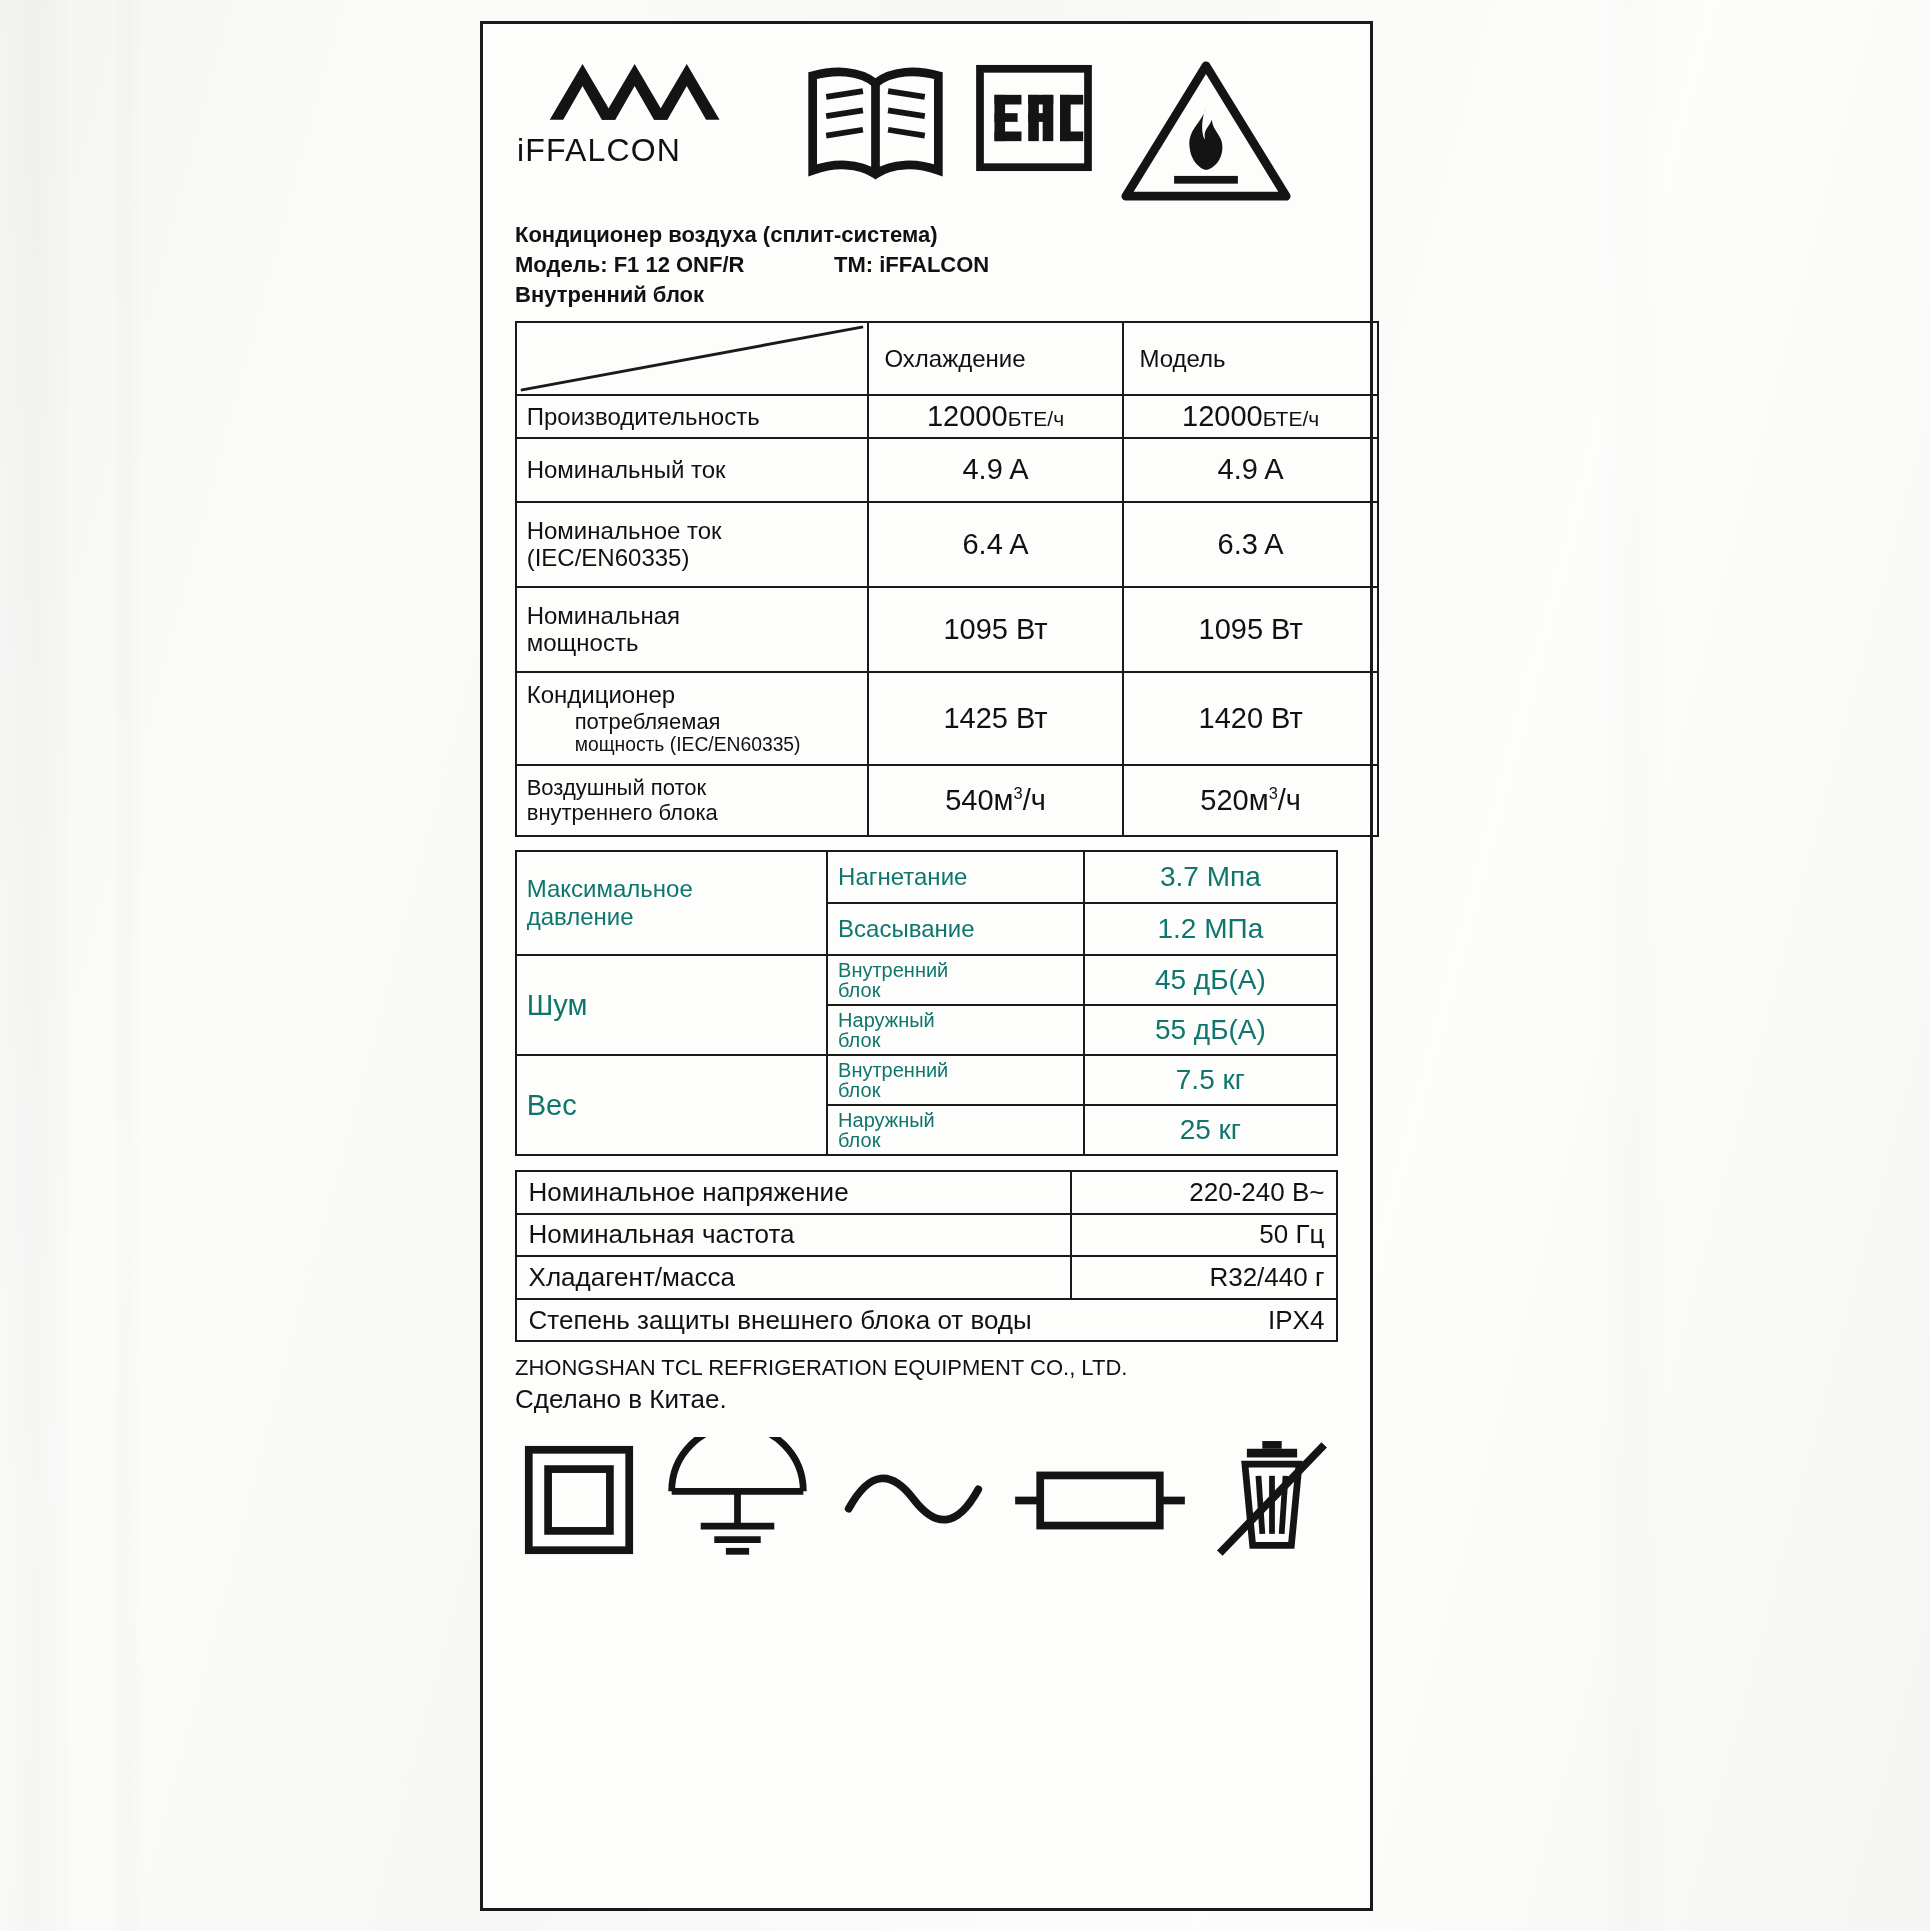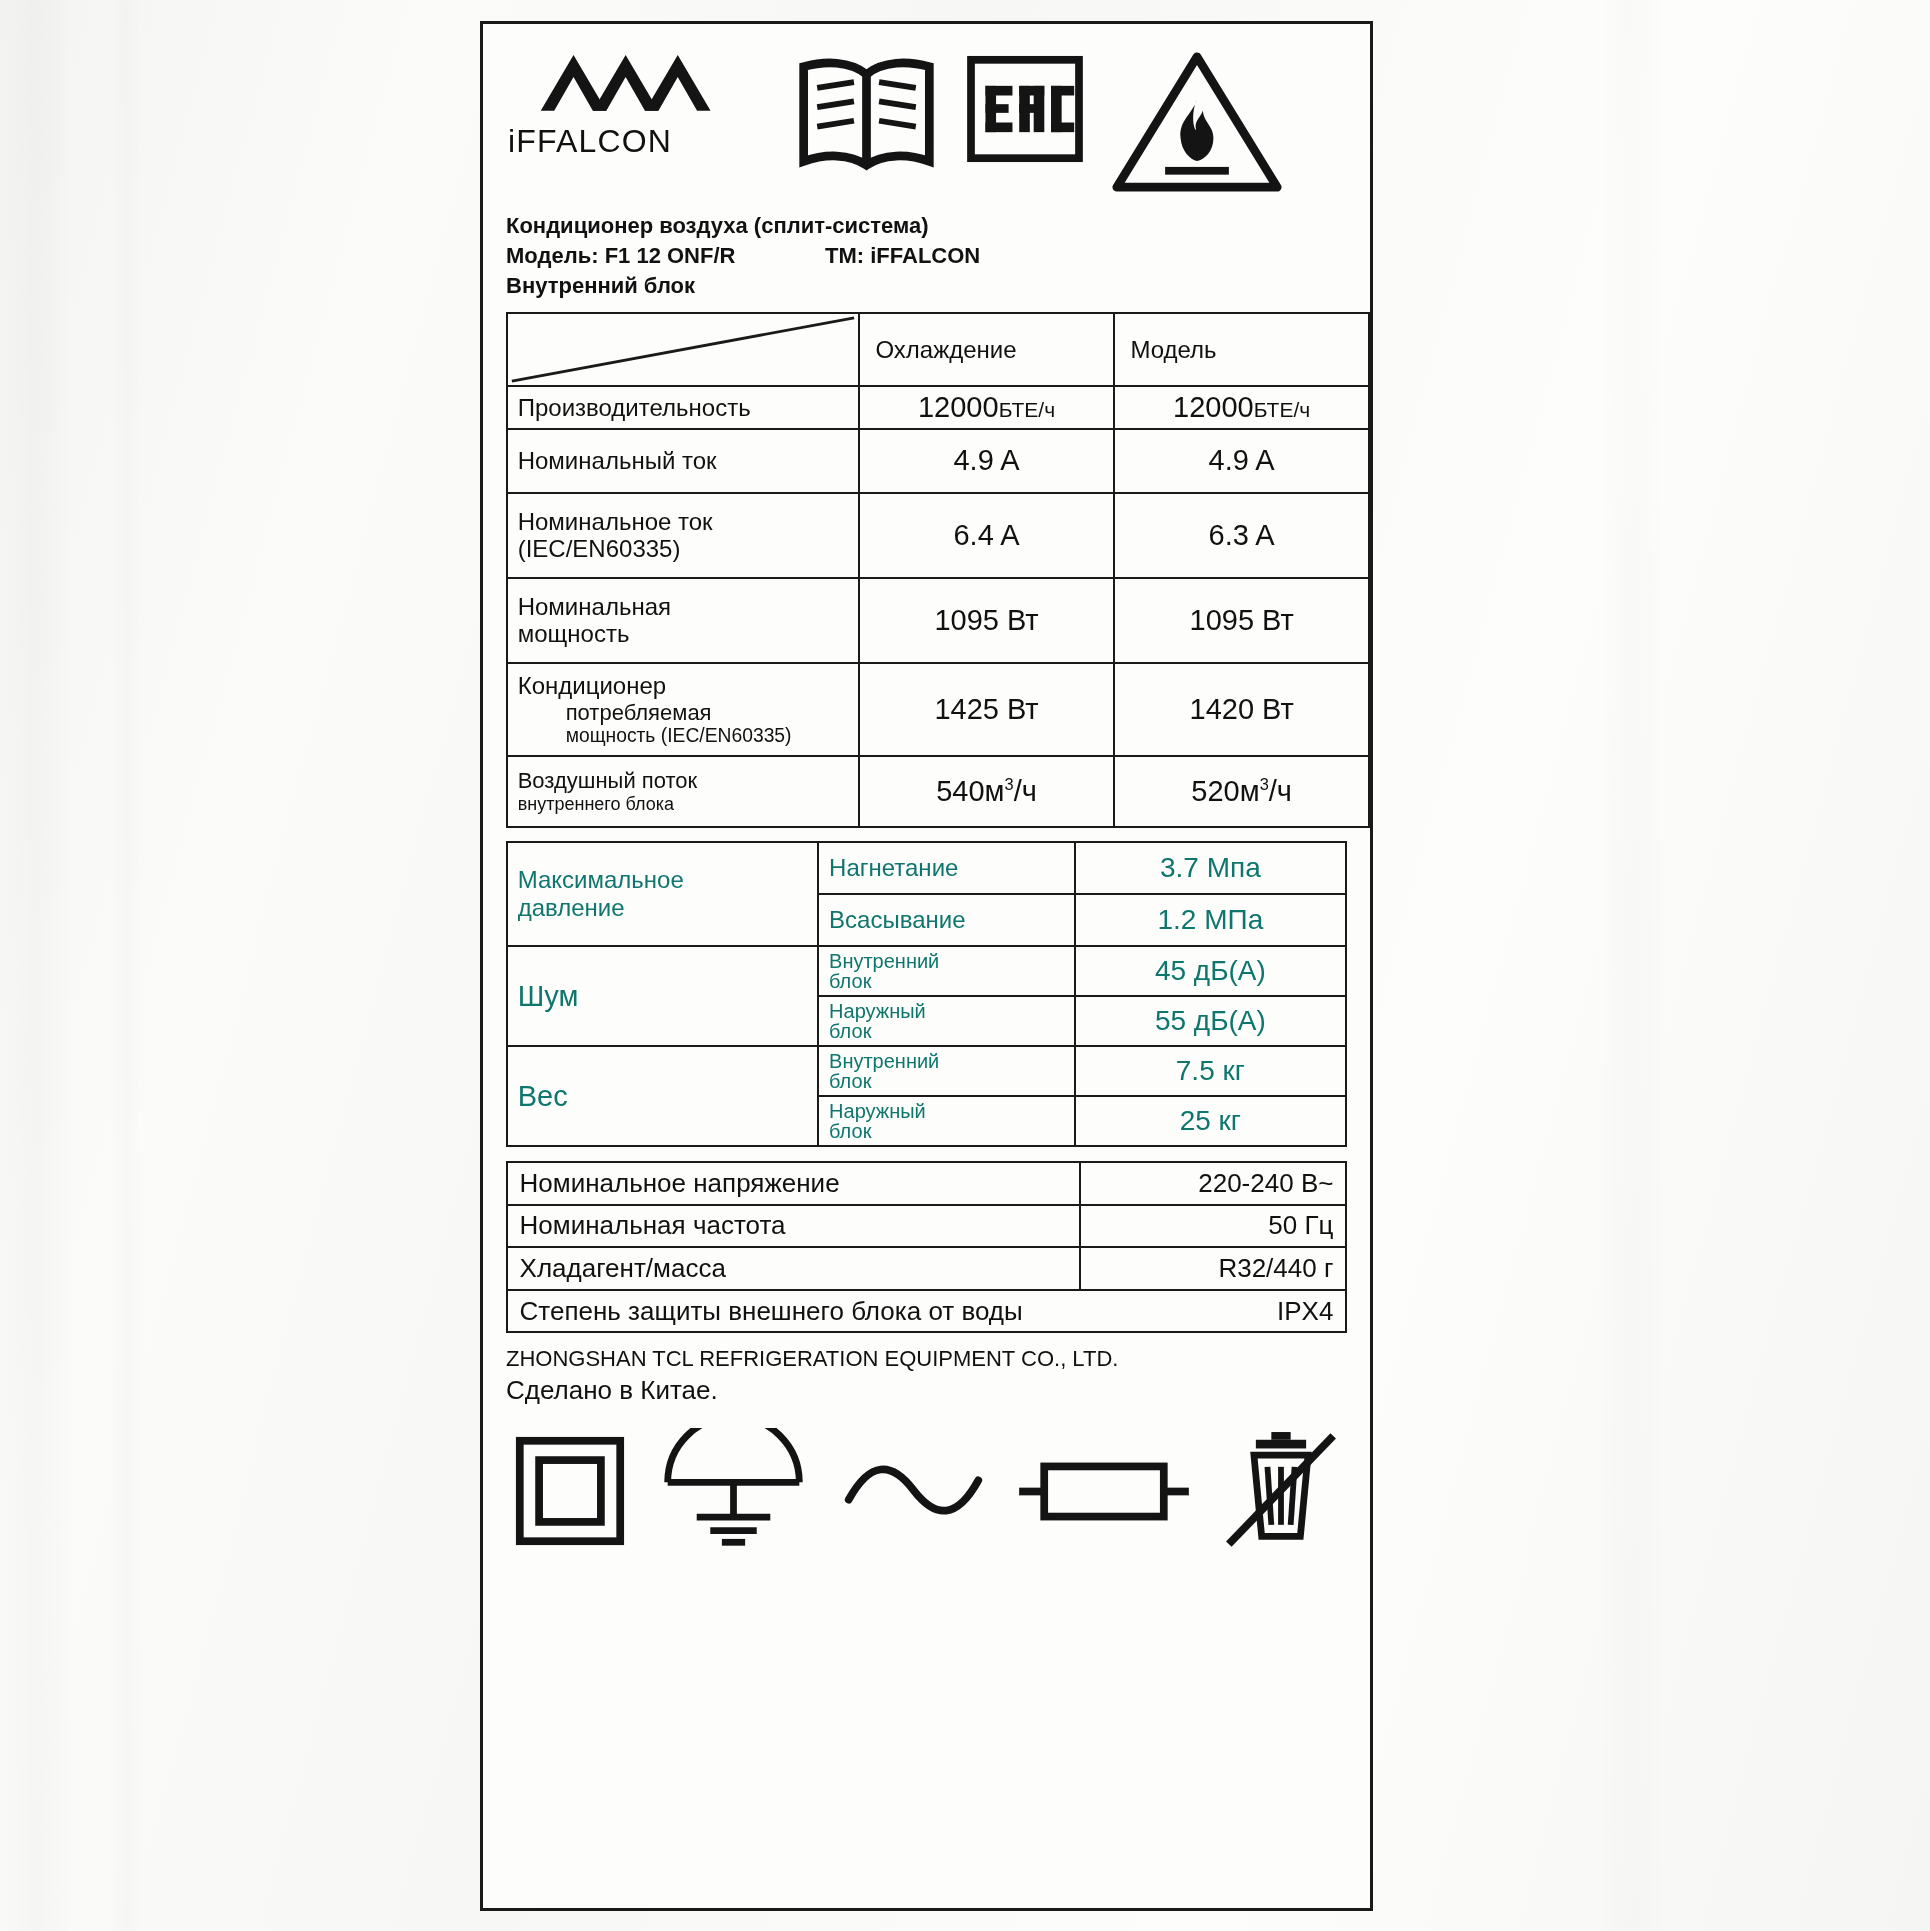--- a/index.html
+++ b/index.html
@@ -25,21 +25,21 @@
   }
   .label-card {
     position: absolute;
     left: 480px;
     top: 21px;
     width: 893px;
     height: 1890px;
     background: #fdfdfc;
     border: 3.9px solid #1a1a1a;
     box-sizing: border-box;
-    padding: 0;
+    padding: 9px;
   }
   .inner {
     position: relative;
     width: 100%;
     height: 100%;
     padding: 21px 23px 0 23px;
     box-sizing: border-box;
   }
 
   
@@ -281,21 +281,21 @@
             <div class="sub" style="font-size:22px">потребляемая</div>
             <div class="sub">мощность (IEC/EN60335)</div>
           </td>
           <td class="c-val">1425 Вт</td>
           <td class="c-val">1420 Вт</td>
         </tr>
 
         <tr style="height:71px">
           <td class="c-name">
             <div style="font-size:22px">Воздушный поток</div>
-            <div style="font-size:18px">внутреннего блока</div>
+            <div style="font-size:22px">внутреннего блока</div>
           </td>
           <td class="c-val">
             <span>540</span><span>м</span><span class="sup">3</span><span>/ч</span>
           </td>
           <td class="c-val">
             <span>520</span><span>м</span><span class="sup">3</span><span>/ч</span>
           </td>
         </tr>
       </tbody>
         </table>

